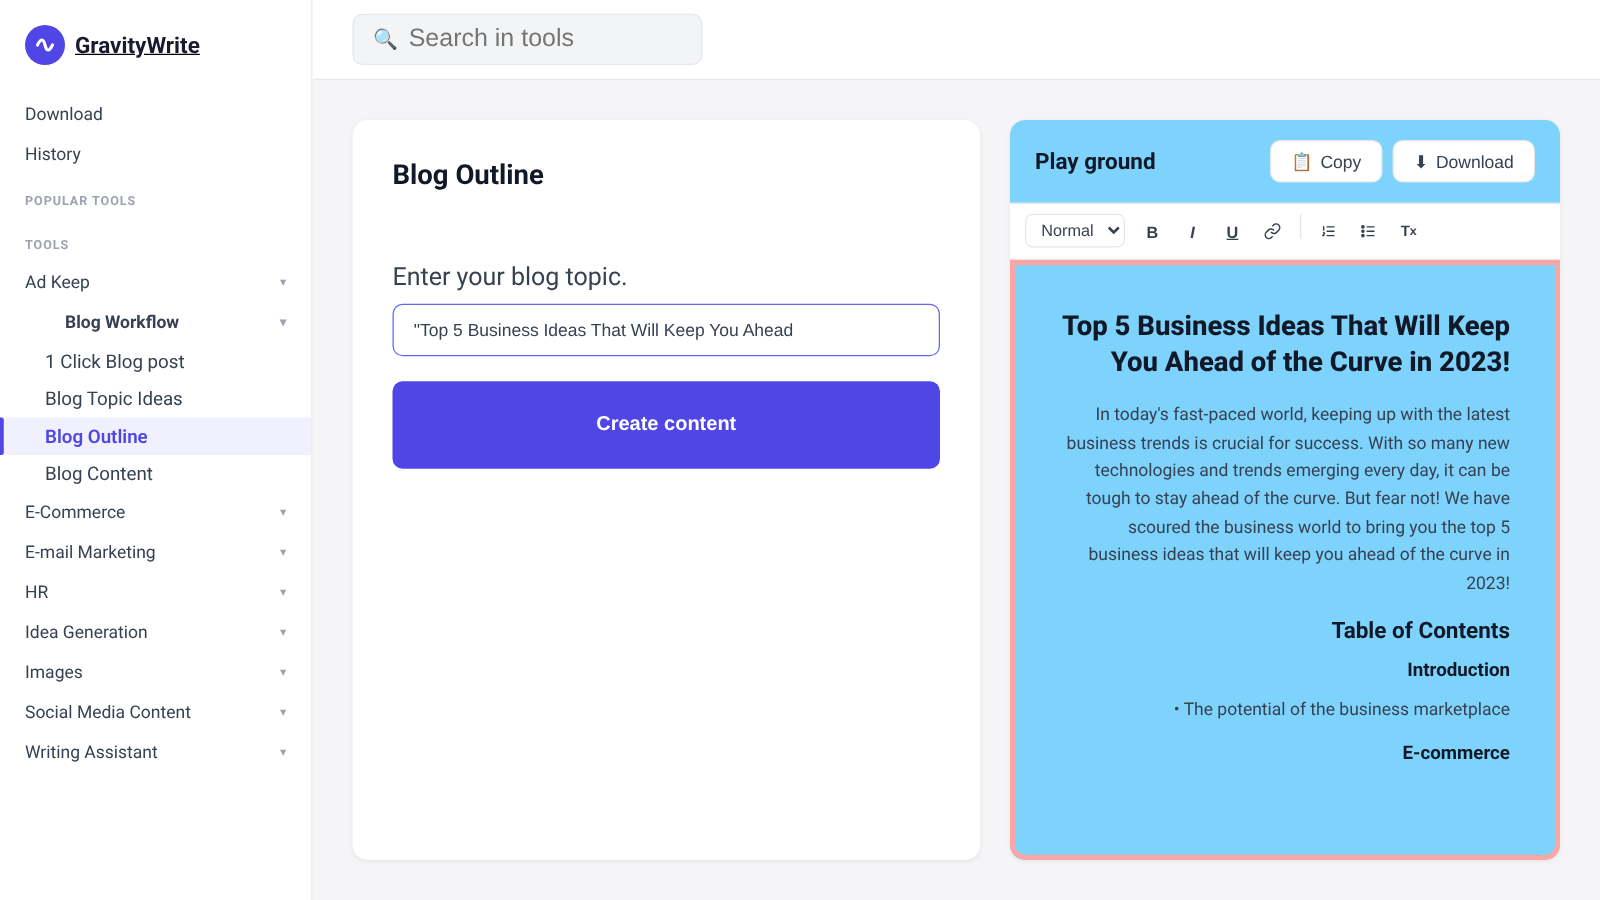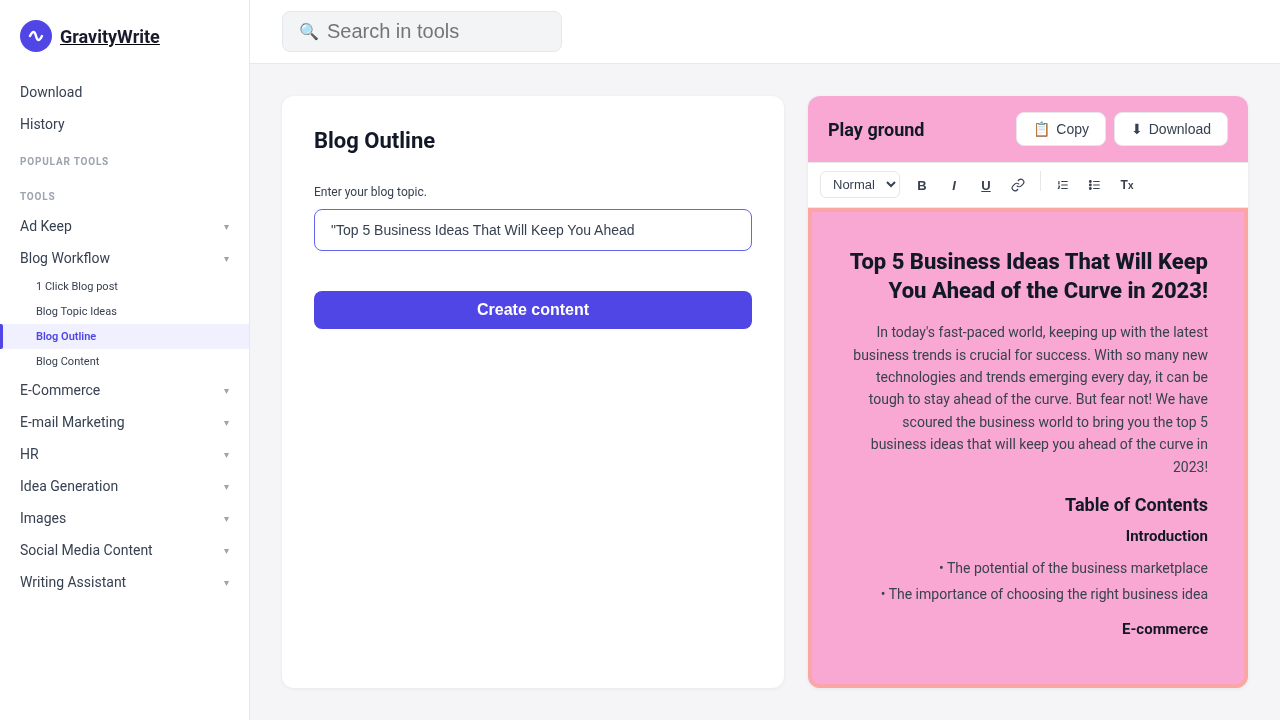--- a/index.html
+++ b/index.html
@@ -42,24 +42,24 @@
     .sidebar-item {
       display: flex;
       align-items: center;
       justify-content: space-between;
       padding: 8px 20px;
       font-size: 14px;
       color: #374151;
       cursor: pointer;
       transition: background 0.15s;
     }
-    .sidebar-item.active-parent { font-weight: 400; }
+    .sidebar-item.active-parent { font-weight: 700; margin-left: 32px; }
     .sidebar-sub-item {
       padding: 6px 20px 6px 36px;
-      font-size: 11px;
+      font-size: 15px;
       color: #374151;
       cursor: pointer;
       transition: background 0.15s;
     }
     .chevron {
       font-size: 10px;
       color: #9ca3af;
     }
 
     
@@ -120,53 +120,53 @@
       display: flex;
       flex-direction: column;
     }
     .panel-title {
       font-size: 22px;
       font-weight: 700;
       color: #111827;
       margin-bottom: 32px;
     }
     .field-label {
-      font-size: 12px;
+      font-size: 20px;
       color: #374151;
       margin-bottom: 10px;
+      margin-top: 24px;
     }
     .text-input {
       width: 100%;
       border: 1.5px solid #6366f1;
       border-radius: 8px;
       padding: 12px 16px;
       font-size: 14px;
       color: #374151;
       outline: none;
       margin-bottom: 20px;
     }
     .create-btn {
       width: 100%;
       background: #4f46e5;
       color: #fff;
       border: none;
       border-radius: 8px;
-      padding: 10px;
+      padding: 26px;
       font-size: 16px;
       font-weight: 600;
       cursor: pointer;
       transition: background 0.15s;
-      margin-top: 20px;
     }
 
     
     .right-panel {
       width: 440px;
       min-width: 400px;
-      background: #f9a8d4;
+      background: #7dd3fc;
       border-radius: 12px;
       box-shadow: 0 1px 4px rgba(0,0,0,0.06);
       display: flex;
       flex-direction: column;
       overflow: hidden;
     }
     .playground-header {
       display: flex;
       align-items: center;
       justify-content: space-between;
@@ -453,19 +453,18 @@
         <button class="toolbar-btn" style="font-size:12px;">T<sub>x</sub></button>
       </div>
 
       <div class="editor-content">
         <div class="editor-h1">Top 5 Business Ideas That Will Keep You Ahead of the Curve in 2023!</div>
         <p class="editor-para">In today's fast-paced world, keeping up with the latest business trends is crucial for success. With so many new technologies and trends emerging every day, it can be tough to stay ahead of the curve. But fear not! We have scoured the business world to bring you the top 5 business ideas that will keep you ahead of the curve in 2023!</p>
         <div class="editor-h2">Table of Contents</div>
         <div class="editor-h3">Introduction</div>
         <ul class="editor-list">
           <li>The potential of the business marketplace</li>
-          <li>The importance of choosing the right business idea</li>
         </ul>
         <div class="editor-h3">E-commerce</div>
       </div>
     </div>
   </div>
 </div>
 
 </body></html>

